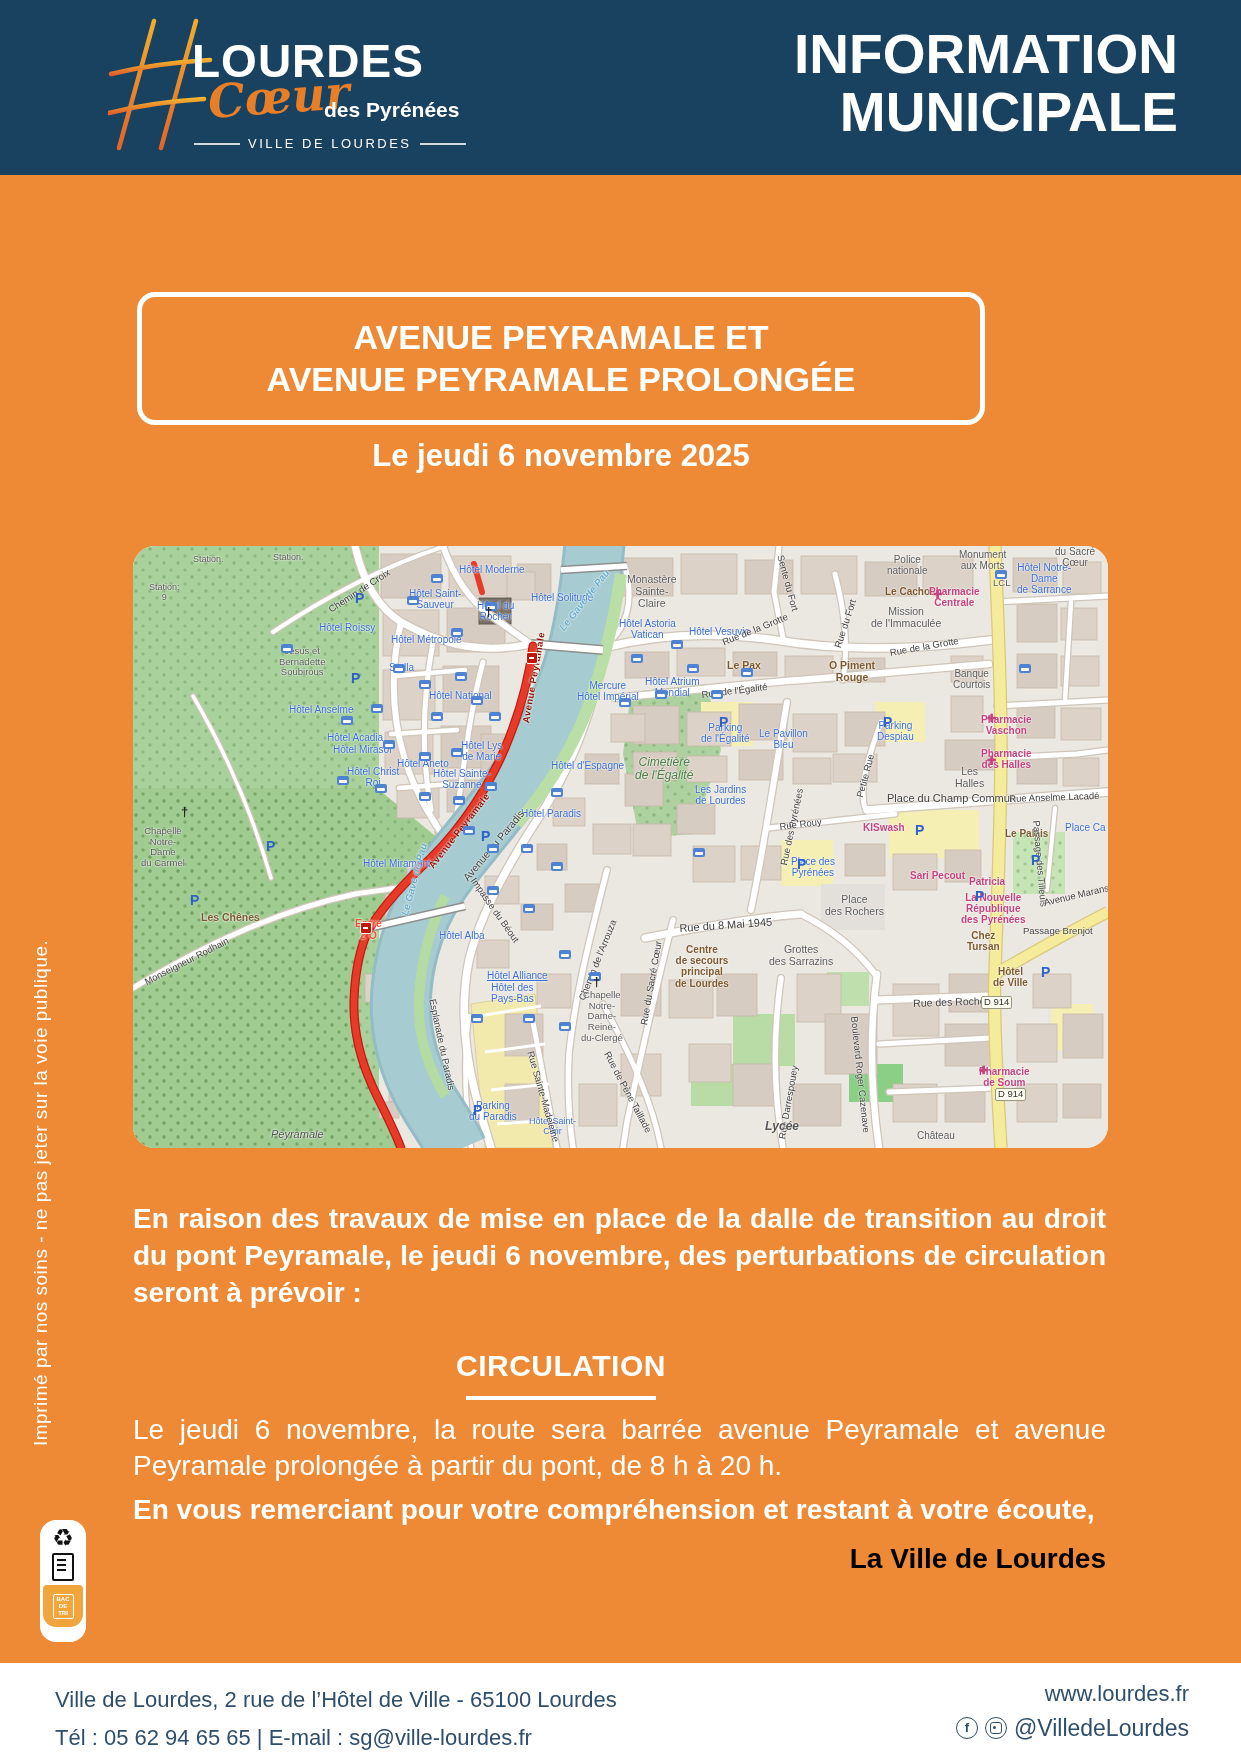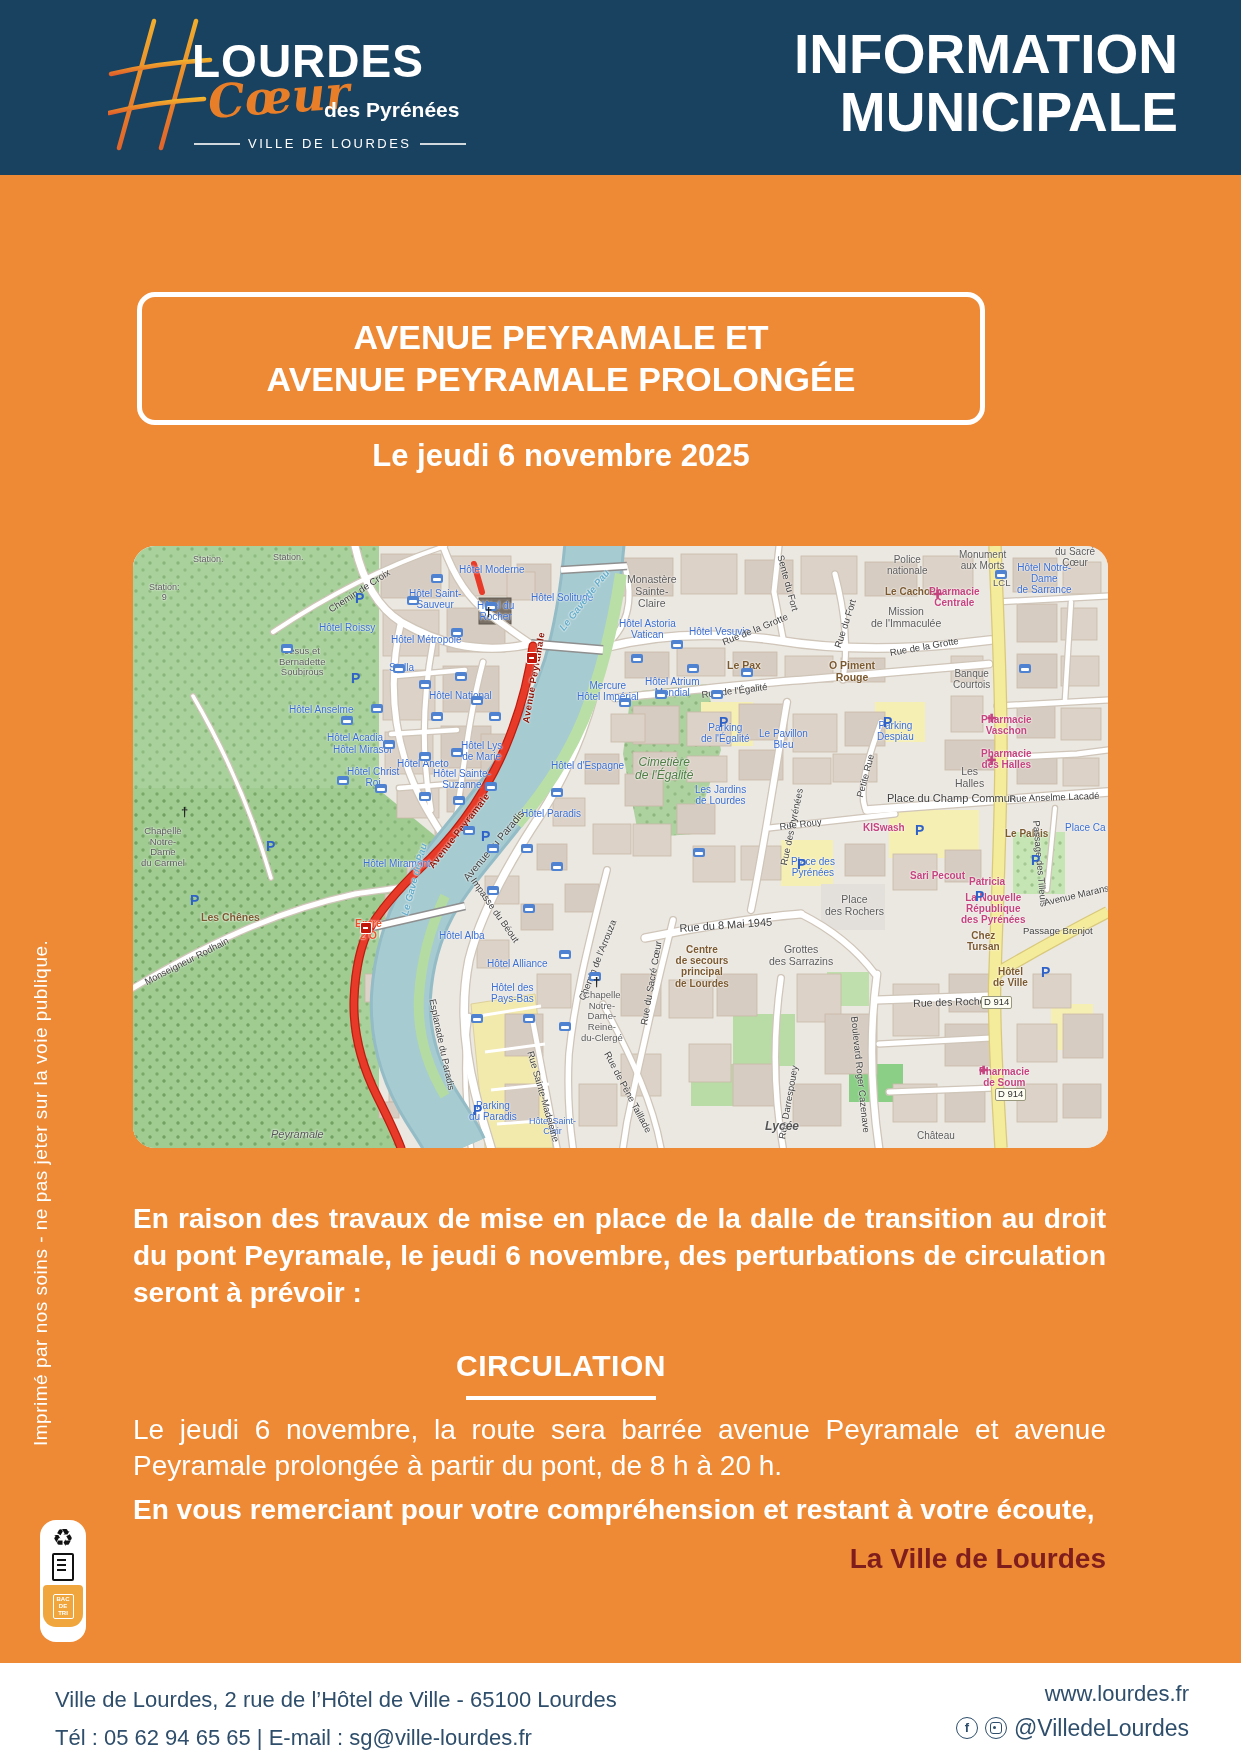--- a/index.html
+++ b/index.html
@@ -52,21 +52,21 @@
   .closure::after{content:"";position:absolute;left:1.5px;top:3.5px;width:5px;height:2px;background:#fff;}
   
   .intro{position:absolute;left:133px;top:1200px;width:973px;color:#fff;font-weight:700;
          font-size:28px;line-height:1.33;text-align:justify;}
   .sec-title{position:absolute;left:137px;top:1349px;width:848px;text-align:center;color:#fff;
              font-weight:700;font-size:30px;letter-spacing:.5px;}
   .sec-underline{position:absolute;left:466px;top:1396px;width:190px;height:3.5px;background:#fff;}
   .para{position:absolute;left:133px;top:1412px;width:973px;color:#fff;font-size:28px;
         line-height:1.28;text-align:justify;}
   .thanks{position:absolute;left:133px;top:1494px;width:973px;color:#fff;font-weight:700;font-size:28px;}
-  .sign{position:absolute;left:133px;top:1543px;width:973px;color:#7f1d1d;font-weight:700;
+  .sign{position:absolute;left:133px;top:1543px;width:973px;color:#000000;font-weight:700;
         font-size:28px;text-align:right;}
   
   .vtext{position:absolute;left:30px;top:882px;height:622px;width:34px;writing-mode:vertical-rl;
          transform:rotate(180deg);color:#fff;font-size:19px;letter-spacing:.5px;text-align:center;}
   .tri{position:absolute;left:40px;top:1520px;width:46px;height:122px;background:#fff;border-radius:16px;
        display:flex;flex-direction:column;align-items:center;padding-top:5px;box-sizing:border-box;}
   .tri-recy{font-size:24px;line-height:26px;color:#111;}
   .tri-paper{width:18px;height:24px;border:2px solid #111;border-radius:2px;margin-top:2px;position:relative;background:#fff;}
   .tri-paper::after{content:"";position:absolute;left:3px;top:4px;width:9px;height:2px;background:#111;
                     box-shadow:0 5px 0 #111,0 10px 0 #111;}
@@ -394,21 +394,21 @@
         <div class="mlab ml-blue" style="left: 328px; top: 194px;">Hôtel Lys
 de Marie</div>
         <div class="mlab ml-blue" style="left: 214px; top: 220px;">Hôtel Christ
 Roi</div>
         <div class="mlab ml-blue" style="left: 300px; top: 222px;">Hôtel Sainte-
 Suzanne</div>
         <div class="mlab ml-blue" style="left: 412px; top: 214px; margin-left: 6px;">Hôtel d'Espagne</div>
         <div class="mlab ml-blue" style="left: 230px; top: 312px;">Hôtel Miramont</div>
         <div class="mlab ml-blue" style="left: 388px; top: 262px;">Hôtel Paradis</div>
         <div class="mlab ml-blue" style="left: 306px; top: 384px;">Hôtel Alba</div>
-        <div class="mlab ml-blue" style="left: 354px; top: 412px;">Hôtel Alliance</div>
+        <div class="mlab ml-blue" style="left: 354px; top: 424px; text-decoration: underline;">Hôtel Alliance</div>
         <div class="mlab ml-blue" style="left: 358px; top: 436px;">Hôtel des
 Pays-Bas</div>
         <div class="mlab ml-blue" style="left: 396px; top: 570px; font-size: 9px;">Hôtel Saint-
 Clair</div>
         <div class="mlab ml-blue" style="left: 444px; top: 134px;">Mercure
 Hôtel Impérial</div>
         <div class="mlab ml-blue" style="left: 512px; top: 130px;">Hôtel Atrium
 Mondial</div>
         <div class="mlab ml-blue" style="left: 486px; top: 72px;">Hôtel Astoria
 Vatican</div>

